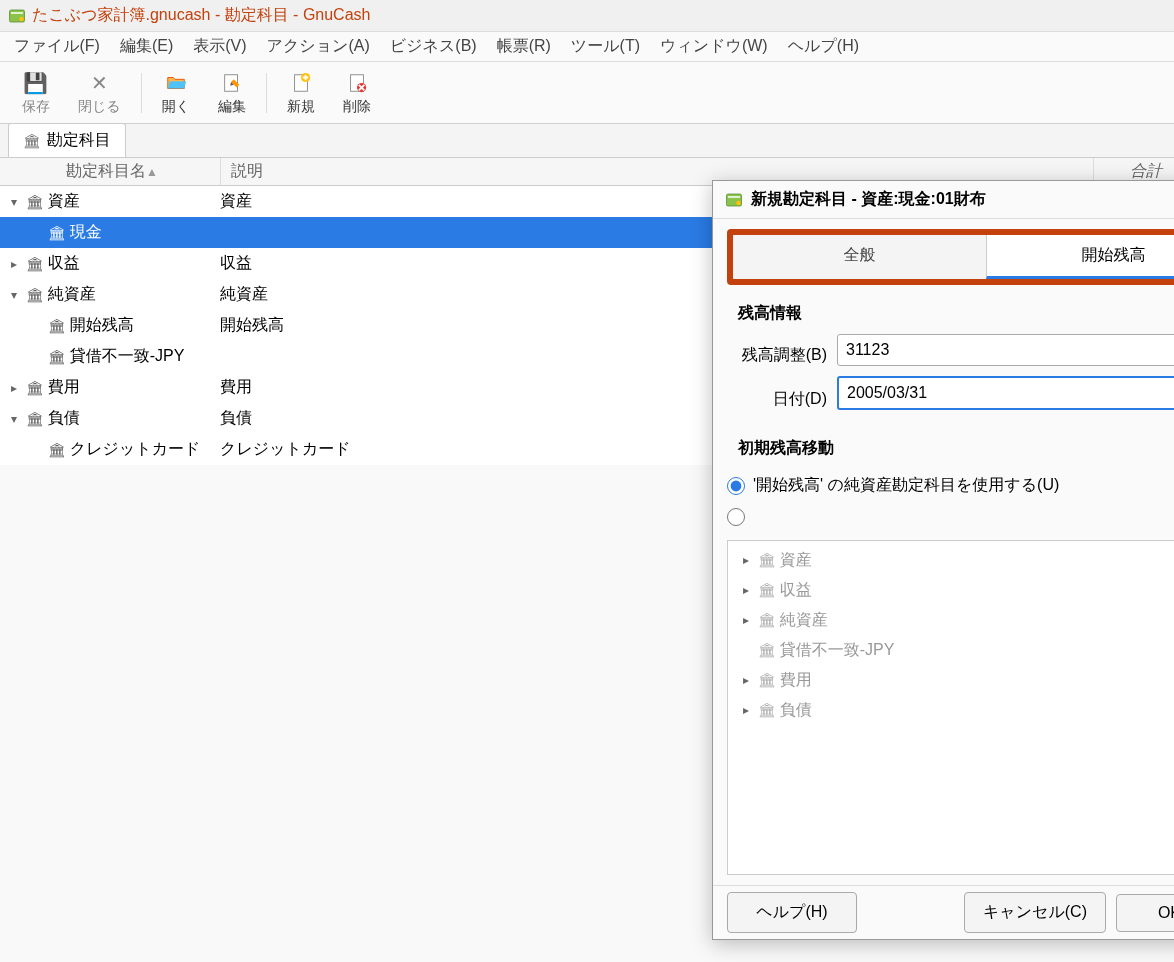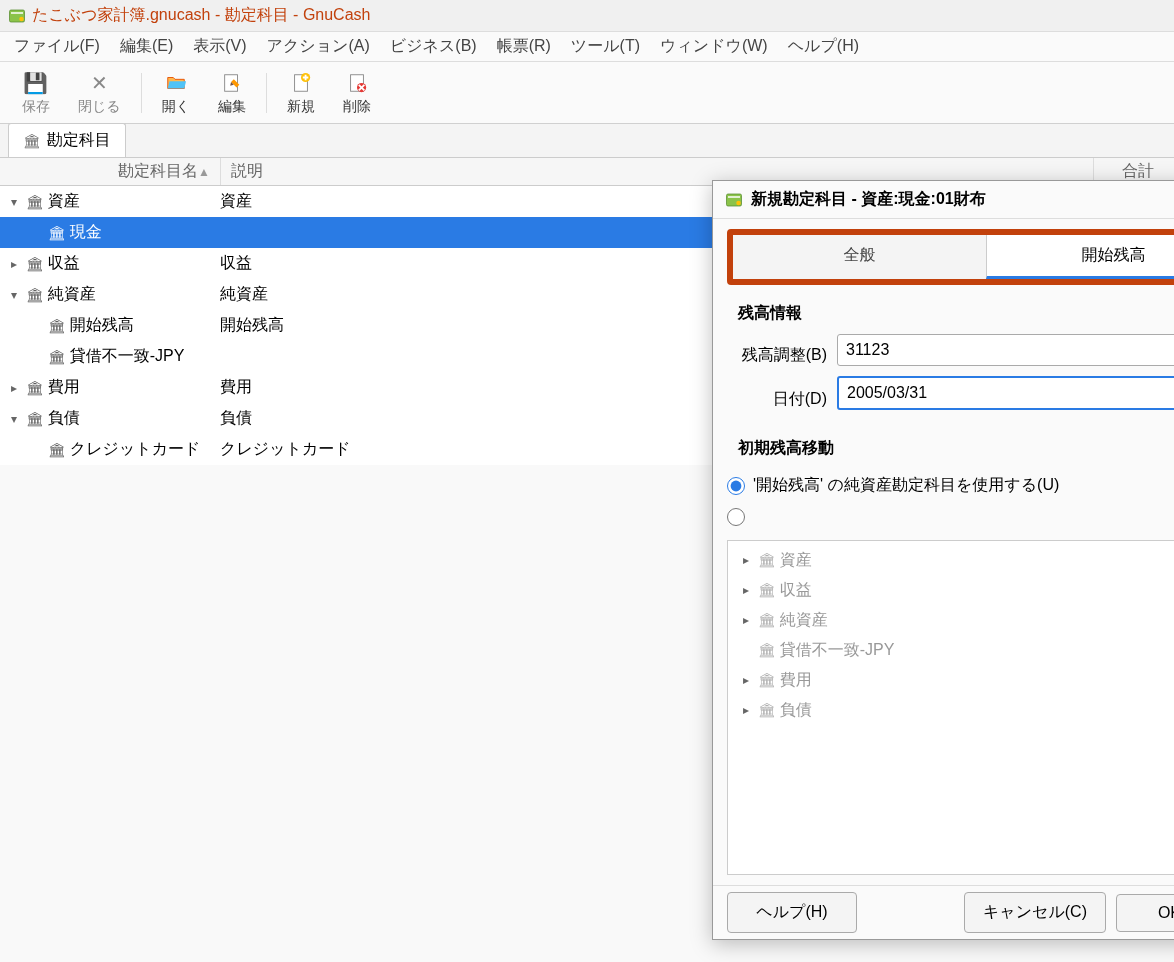--- a/index.html
+++ b/index.html
@@ -22,23 +22,23 @@
 .toolbar .tool-btn .label { font-size: 14px; margin-top: 2px; }
 .toolbar .sep { width: 1px; height: 40px; background: #ddd; margin: 0 6px; }
 
 
 .tabbar { height: 34px; display: flex; align-items: flex-end; padding: 0 8px; background: #f4f4f4; border-bottom: 1px solid #ccc; }
 .tab { border: 1px solid #ccc; border-bottom: none; background: #fff; padding: 6px 14px; display: flex; align-items: center; gap: 6px; border-radius: 3px 3px 0 0; }
 .tab .bank-icon { font-size: 14px; color: #666; }
 
 
 .table-header { height: 28px; display: flex; align-items: center; border-bottom: 1px solid #ccc; background: #f6f6f6; color: #666; }
-.col-name { width: 220px; padding-left: 14px; display: flex; align-items: center; justify-content: flex-end; }
+.col-name { width: 220px; padding-left: 14px; display: flex; align-items: center; justify-content: center; }
 .col-desc { flex: 1; padding-left: 10px; }
-.col-total { width: 80px; text-align: right; padding-right: 20px; }
+.col-total { width: 80px; text-align: right; padding-right: 12px; font-style: italic; }
 .sort-icon { margin-right: 10px; color: #999; font-size: 12px; }
 .col-sep { width: 1px; height: 100%; background: #ddd; }
 
 
 .tree { background: #fff; }
 .tree-row { height: 31px; display: flex; align-items: center; }
 .tree-row.selected { background: #2a7be4; color: #fff; }
 .tree-row .expand { width: 16px; text-align: center; color: #666; font-size: 12px; cursor: pointer; }
 .tree-row.selected .expand { color: #fff; }
 .tree-row .bank-icon { margin: 0 4px; font-size: 14px; color: #555; }

